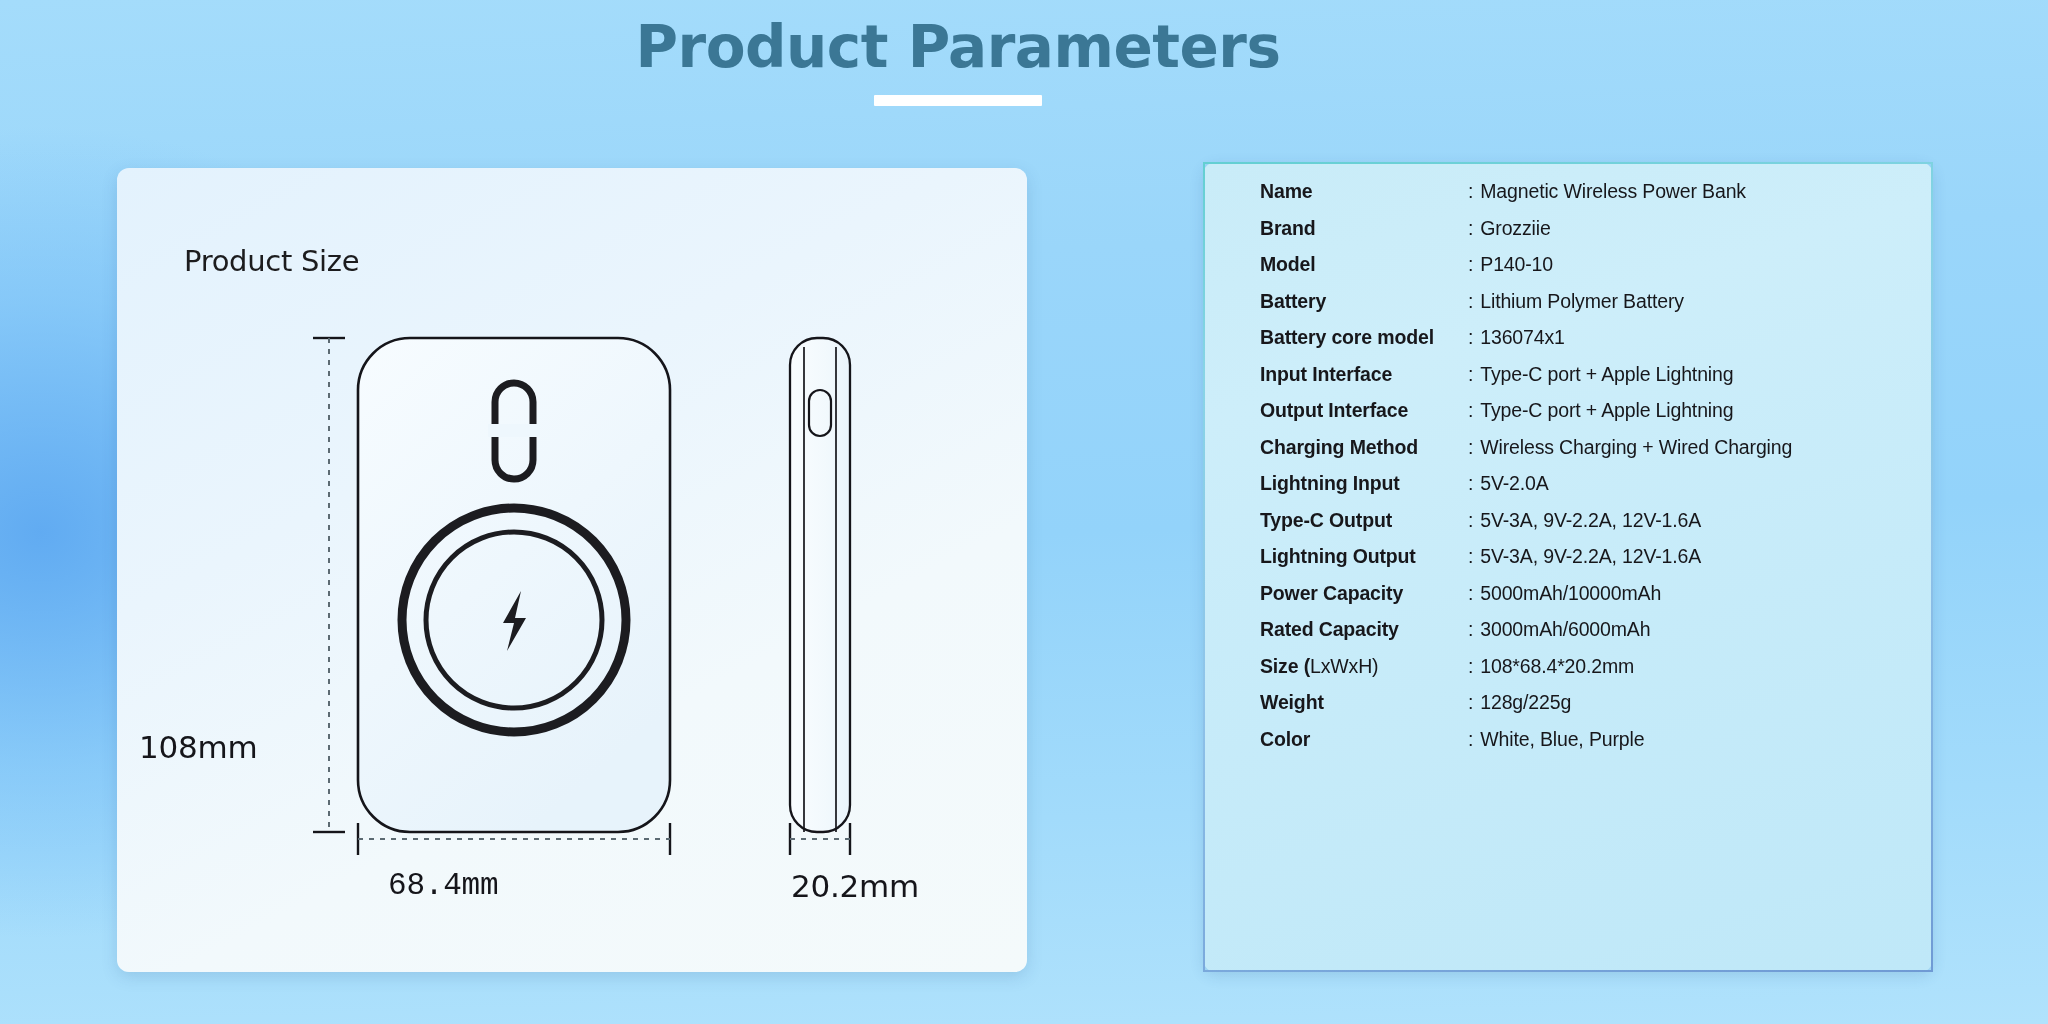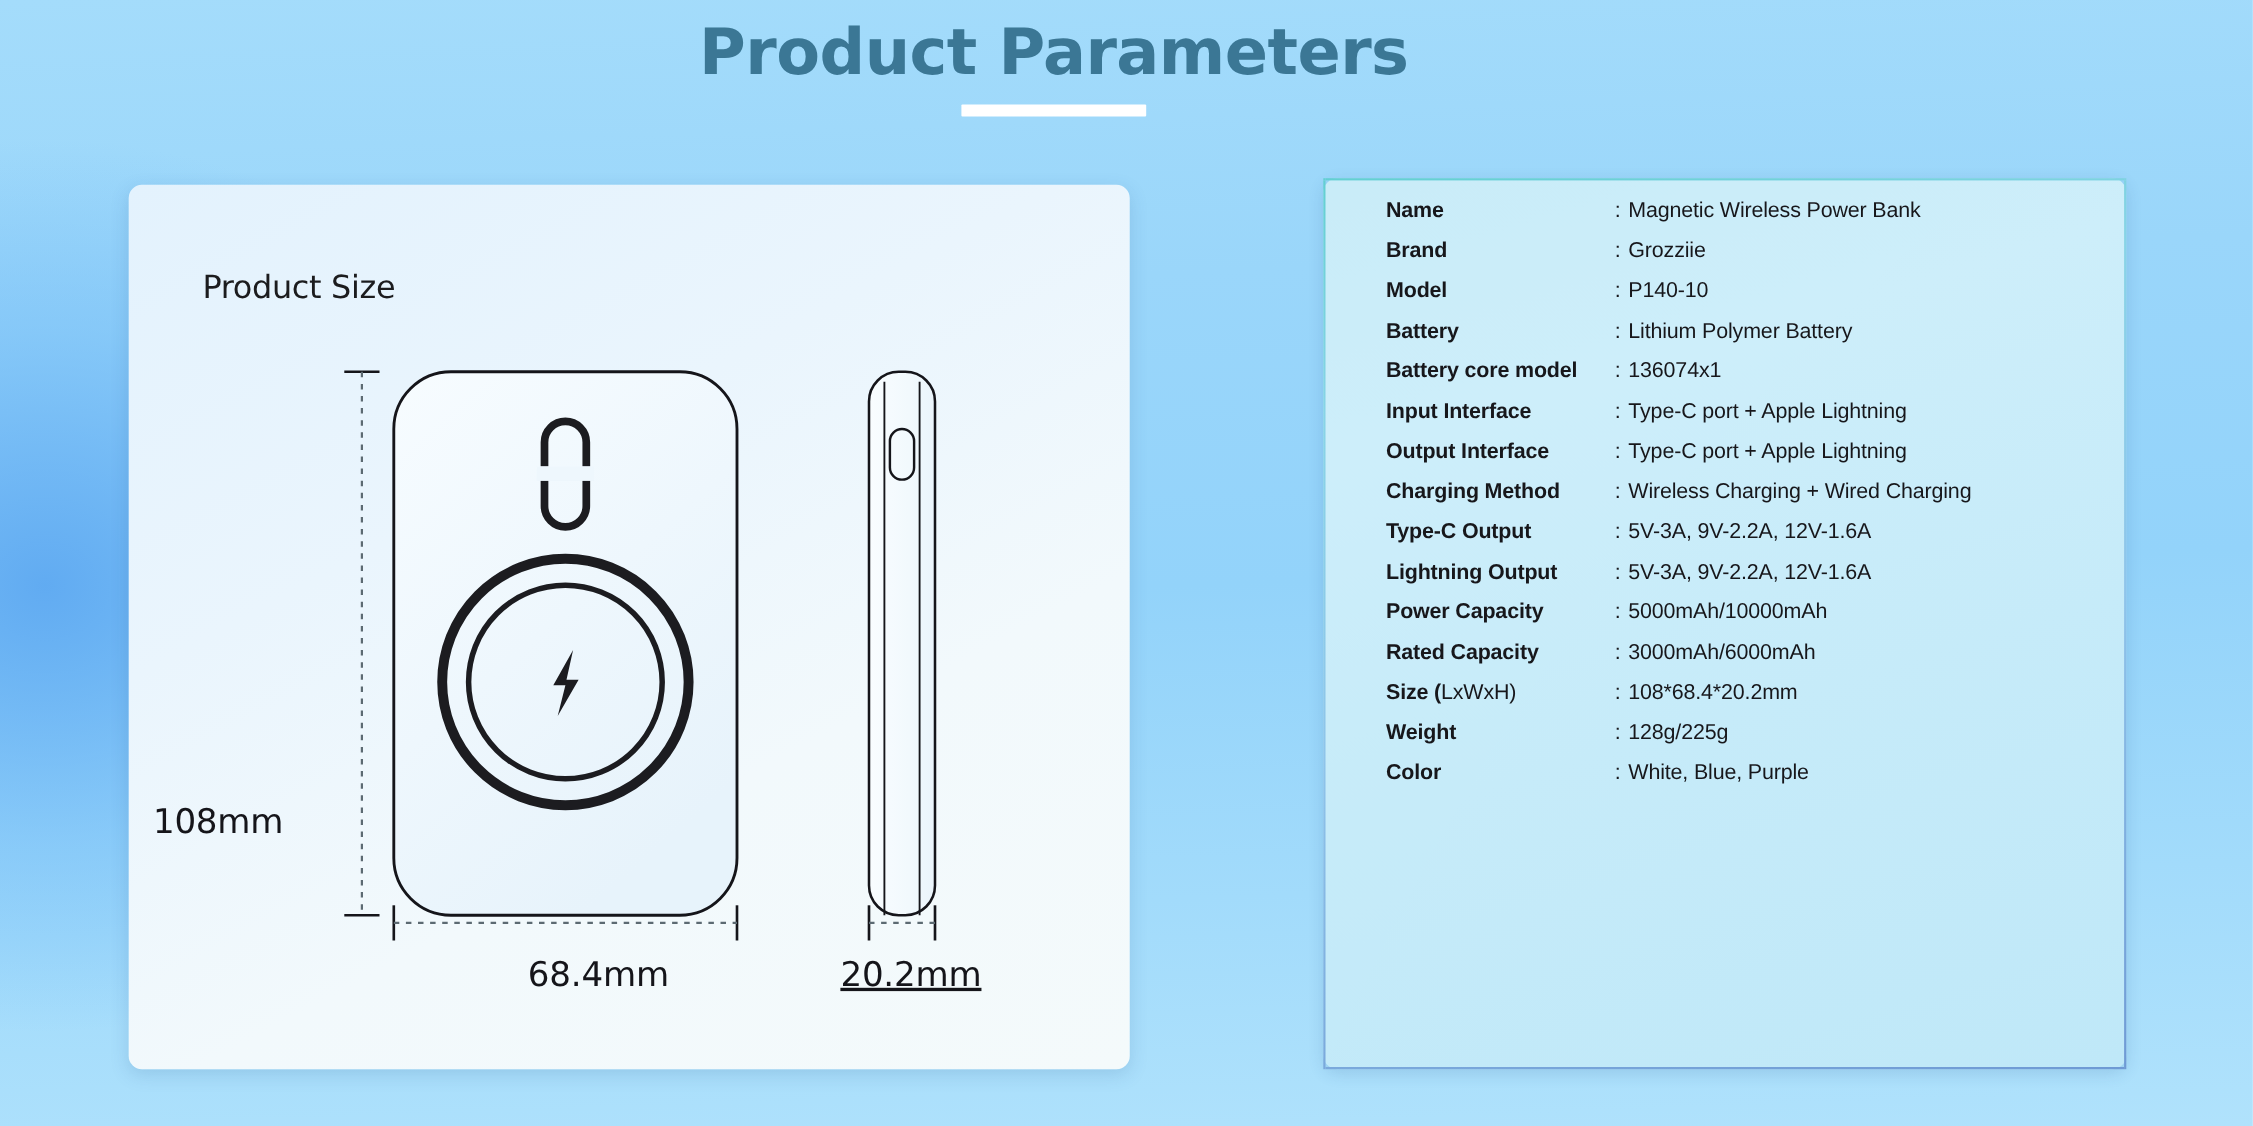--- a/index.html
+++ b/index.html
@@ -60,22 +60,22 @@
   #diagram { position:absolute; left:0; top:0; width:910px; height:804px; }
 
   
   .dim-label {
     position:absolute;
     font-family:"DejaVu Sans", sans-serif;
     font-size:31px; font-weight:500; color:#15151a;
     letter-spacing:-0.2px; white-space:nowrap;
   }
   #dim-height-label { left:22px; top:561px; }
-  #dim-width-label  { left:271px; top:700px; width:312px; text-align:center; }
-  #dim-depth-label  { left:647px; top:700px; width:182px; text-align:left;text-decoration:underline; }
+  #dim-width-label  { left:271px; top:700px; width:312px; text-align:left;font-family:Liberation Mono, monospace; }
+  #dim-depth-label  { left:647px; top:700px; width:182px; text-align:center; }
 
   
   #params-list {
     position:absolute; left:55px; top:16px; width:660px;
   }
   .param-row {
     display:flex; align-items:baseline;
     height:36.5px;
   }
   .param-label {
@@ -194,20 +194,24 @@
       </div>
       <div class="param-row">
         <div class="param-label">Output Interface</div>
         <div class="param-value"><span class="colon">:</span><span>Type-C port + Apple Lightning</span></div>
       </div>
       <div class="param-row">
         <div class="param-label">Charging Method</div>
         <div class="param-value"><span class="colon">:</span><span>Wireless Charging + Wired Charging</span></div>
       </div>
       <div class="param-row">
+        <div class="param-label">Lightning Input</div>
+        <div class="param-value"><span class="colon">:</span><span>5V-2.0A</span></div>
+      </div>
+      <div class="param-row">
         <div class="param-label">Type-C Output</div>
         <div class="param-value"><span class="colon">:</span><span>5V-3A, 9V-2.2A, 12V-1.6A</span></div>
       </div>
       <div class="param-row">
         <div class="param-label">Lightning Output</div>
         <div class="param-value"><span class="colon">:</span><span>5V-3A, 9V-2.2A, 12V-1.6A</span></div>
       </div>
       <div class="param-row">
         <div class="param-label">Power Capacity</div>
         <div class="param-value"><span class="colon">:</span><span>5000mAh/10000mAh</span></div>

